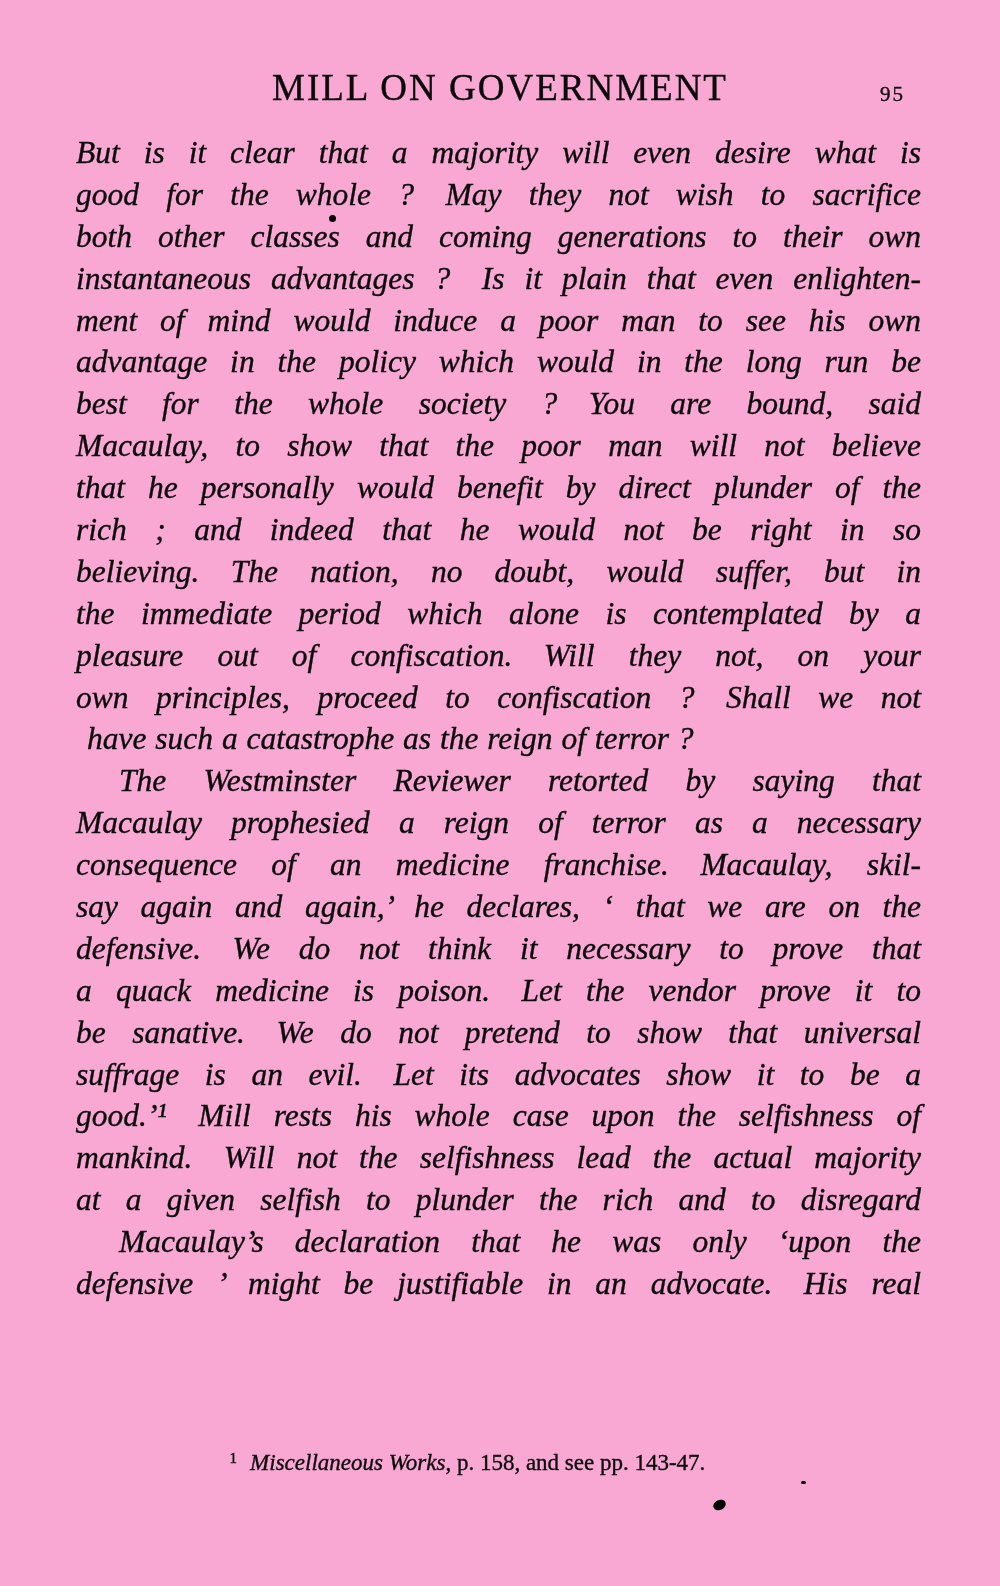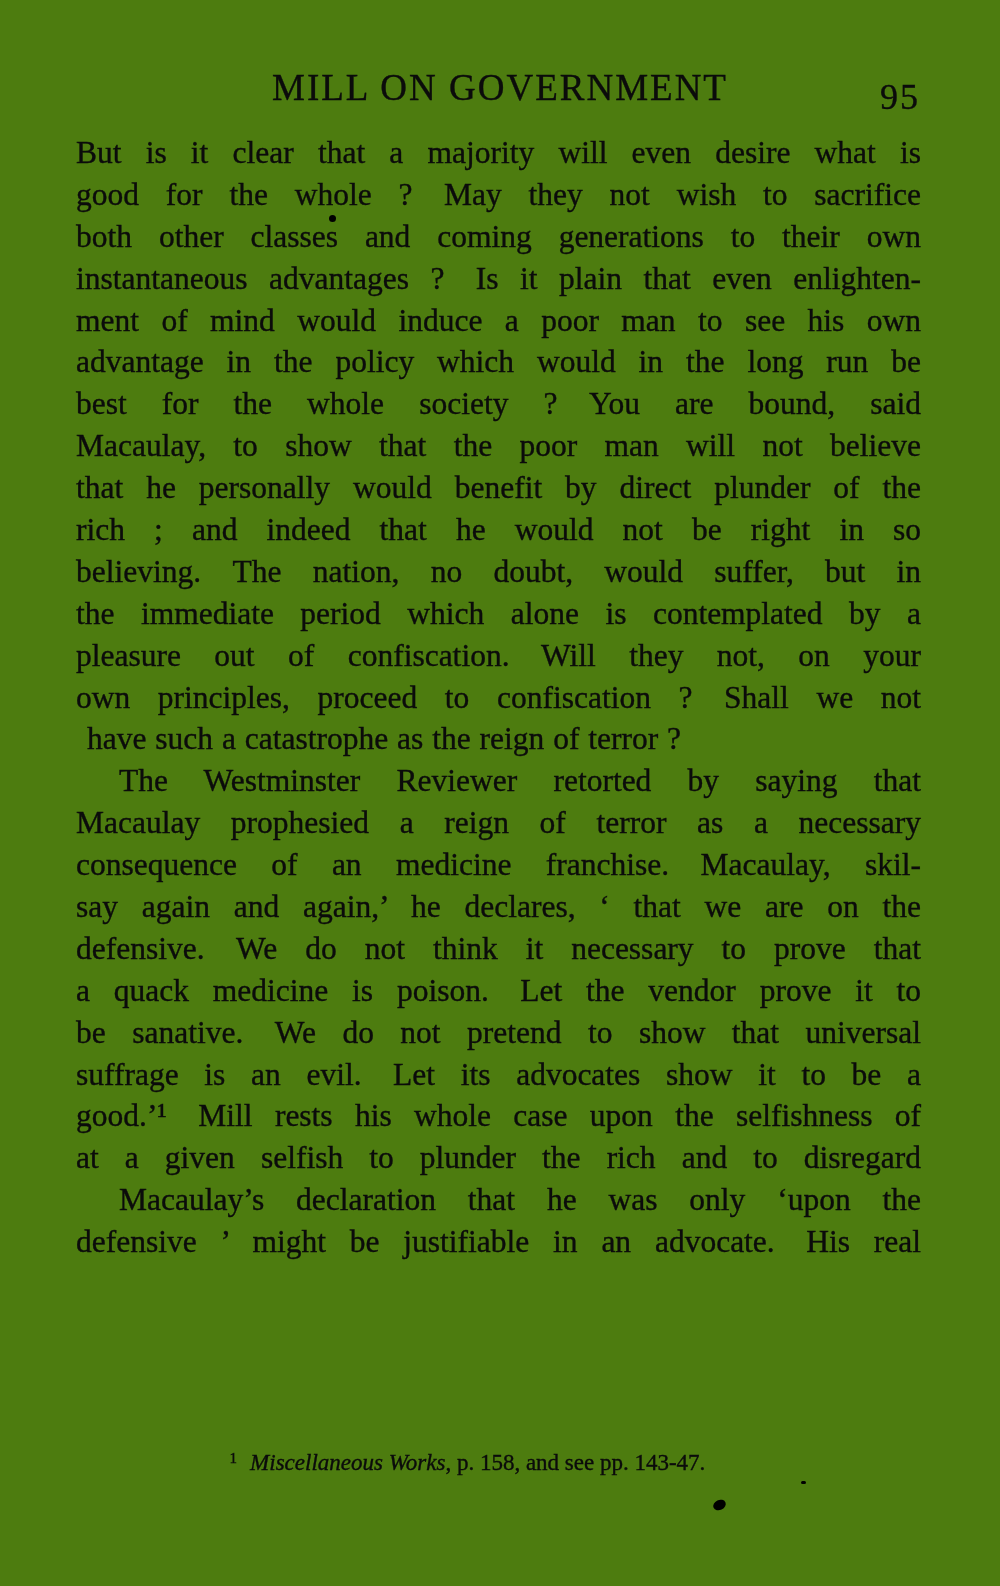--- a/index.html
+++ b/index.html
@@ -1,58 +1,59 @@
 <!DOCTYPE html>
 <html><head>
 <meta charset="utf-8">
 <style>
   html, body { margin: 0; padding: 0; background: #ffffff; }
   .page {
     position: relative;
     width: 1000px;
     height: 1586px;
-    background: #4d7c0f;
+    background: #f9a8d4;
     color: #0b0b0b;
     font-family: "Liberation Serif", serif;
     overflow: hidden;
     -webkit-text-stroke: 0.35px currentColor;
   }
   .running-head {
     position: absolute;
     top: 68px;
     left: 0;
     width: 100%;
     text-align: center;
     font-size: 37px;
     letter-spacing: 2px;
     line-height: 40px;
     white-space: nowrap;
   }
   .page-number {
     position: absolute;
-    top: 76px;
+    top: 82px;
     left: 880px;
-    font-size: 36px;
+    font-size: 21px;
     letter-spacing: 2px;
   }
   .body-text {
     position: absolute;
     top: 132px;
     left: 76px;
     width: 845px;
     font-size: 31.5px;
     line-height: 41.9px;
     word-spacing: 1px;
   }
   .line {
     text-align: justify;
     text-align-last: justify;
     height: 41.9px;
     overflow: visible;
     white-space: nowrap;
+    font-style: italic;
   }
   .line.para-end {
     text-align: left;
     text-align-last: left;
     margin-left: 11px;
   }
   .line.indent { text-indent: 43px; }
   .footnote {
     position: absolute;
     top: 1443px;
@@ -103,20 +104,21 @@
     <div class="line para-end">have such a catastrophe as the reign of terror ?</div>
     <div class="line indent">The Westminster Reviewer retorted by saying that</div>
     <div class="line">Macaulay prophesied a reign of terror as a necessary</div>
     <div class="line">consequence of an medicine franchise. Macaulay, skil-</div>
     <div class="line">say again and again,’ he declares, ‘ that we are on the</div>
     <div class="line">defensive. We do not think it necessary to prove that</div>
     <div class="line">a quack medicine is poison. Let the vendor prove it to</div>
     <div class="line">be sanative. We do not pretend to show that universal</div>
     <div class="line">suffrage is an evil. Let its advocates show it to be a</div>
     <div class="line">good.’¹ Mill rests his whole case upon the selfishness of</div>
+    <div class="line">mankind. Will not the selfishness lead the actual majority</div>
     <div class="line">at a given selfish to plunder the rich and to disregard</div>
     <div class="line indent">Macaulay’s declaration that he was only ‘upon the</div>
     <div class="line">defensive ’ might be justifiable in an advocate. His real</div>
   </div>
 
   <div class="footnote">
     <span class="fn-marker">1</span><span class="fn-work">Miscellaneous Works</span><span class="fn-rest">, p. 158, and see pp. 143-47.</span>
   </div>
 
   <div class="ink-speck speck-1"></div>

